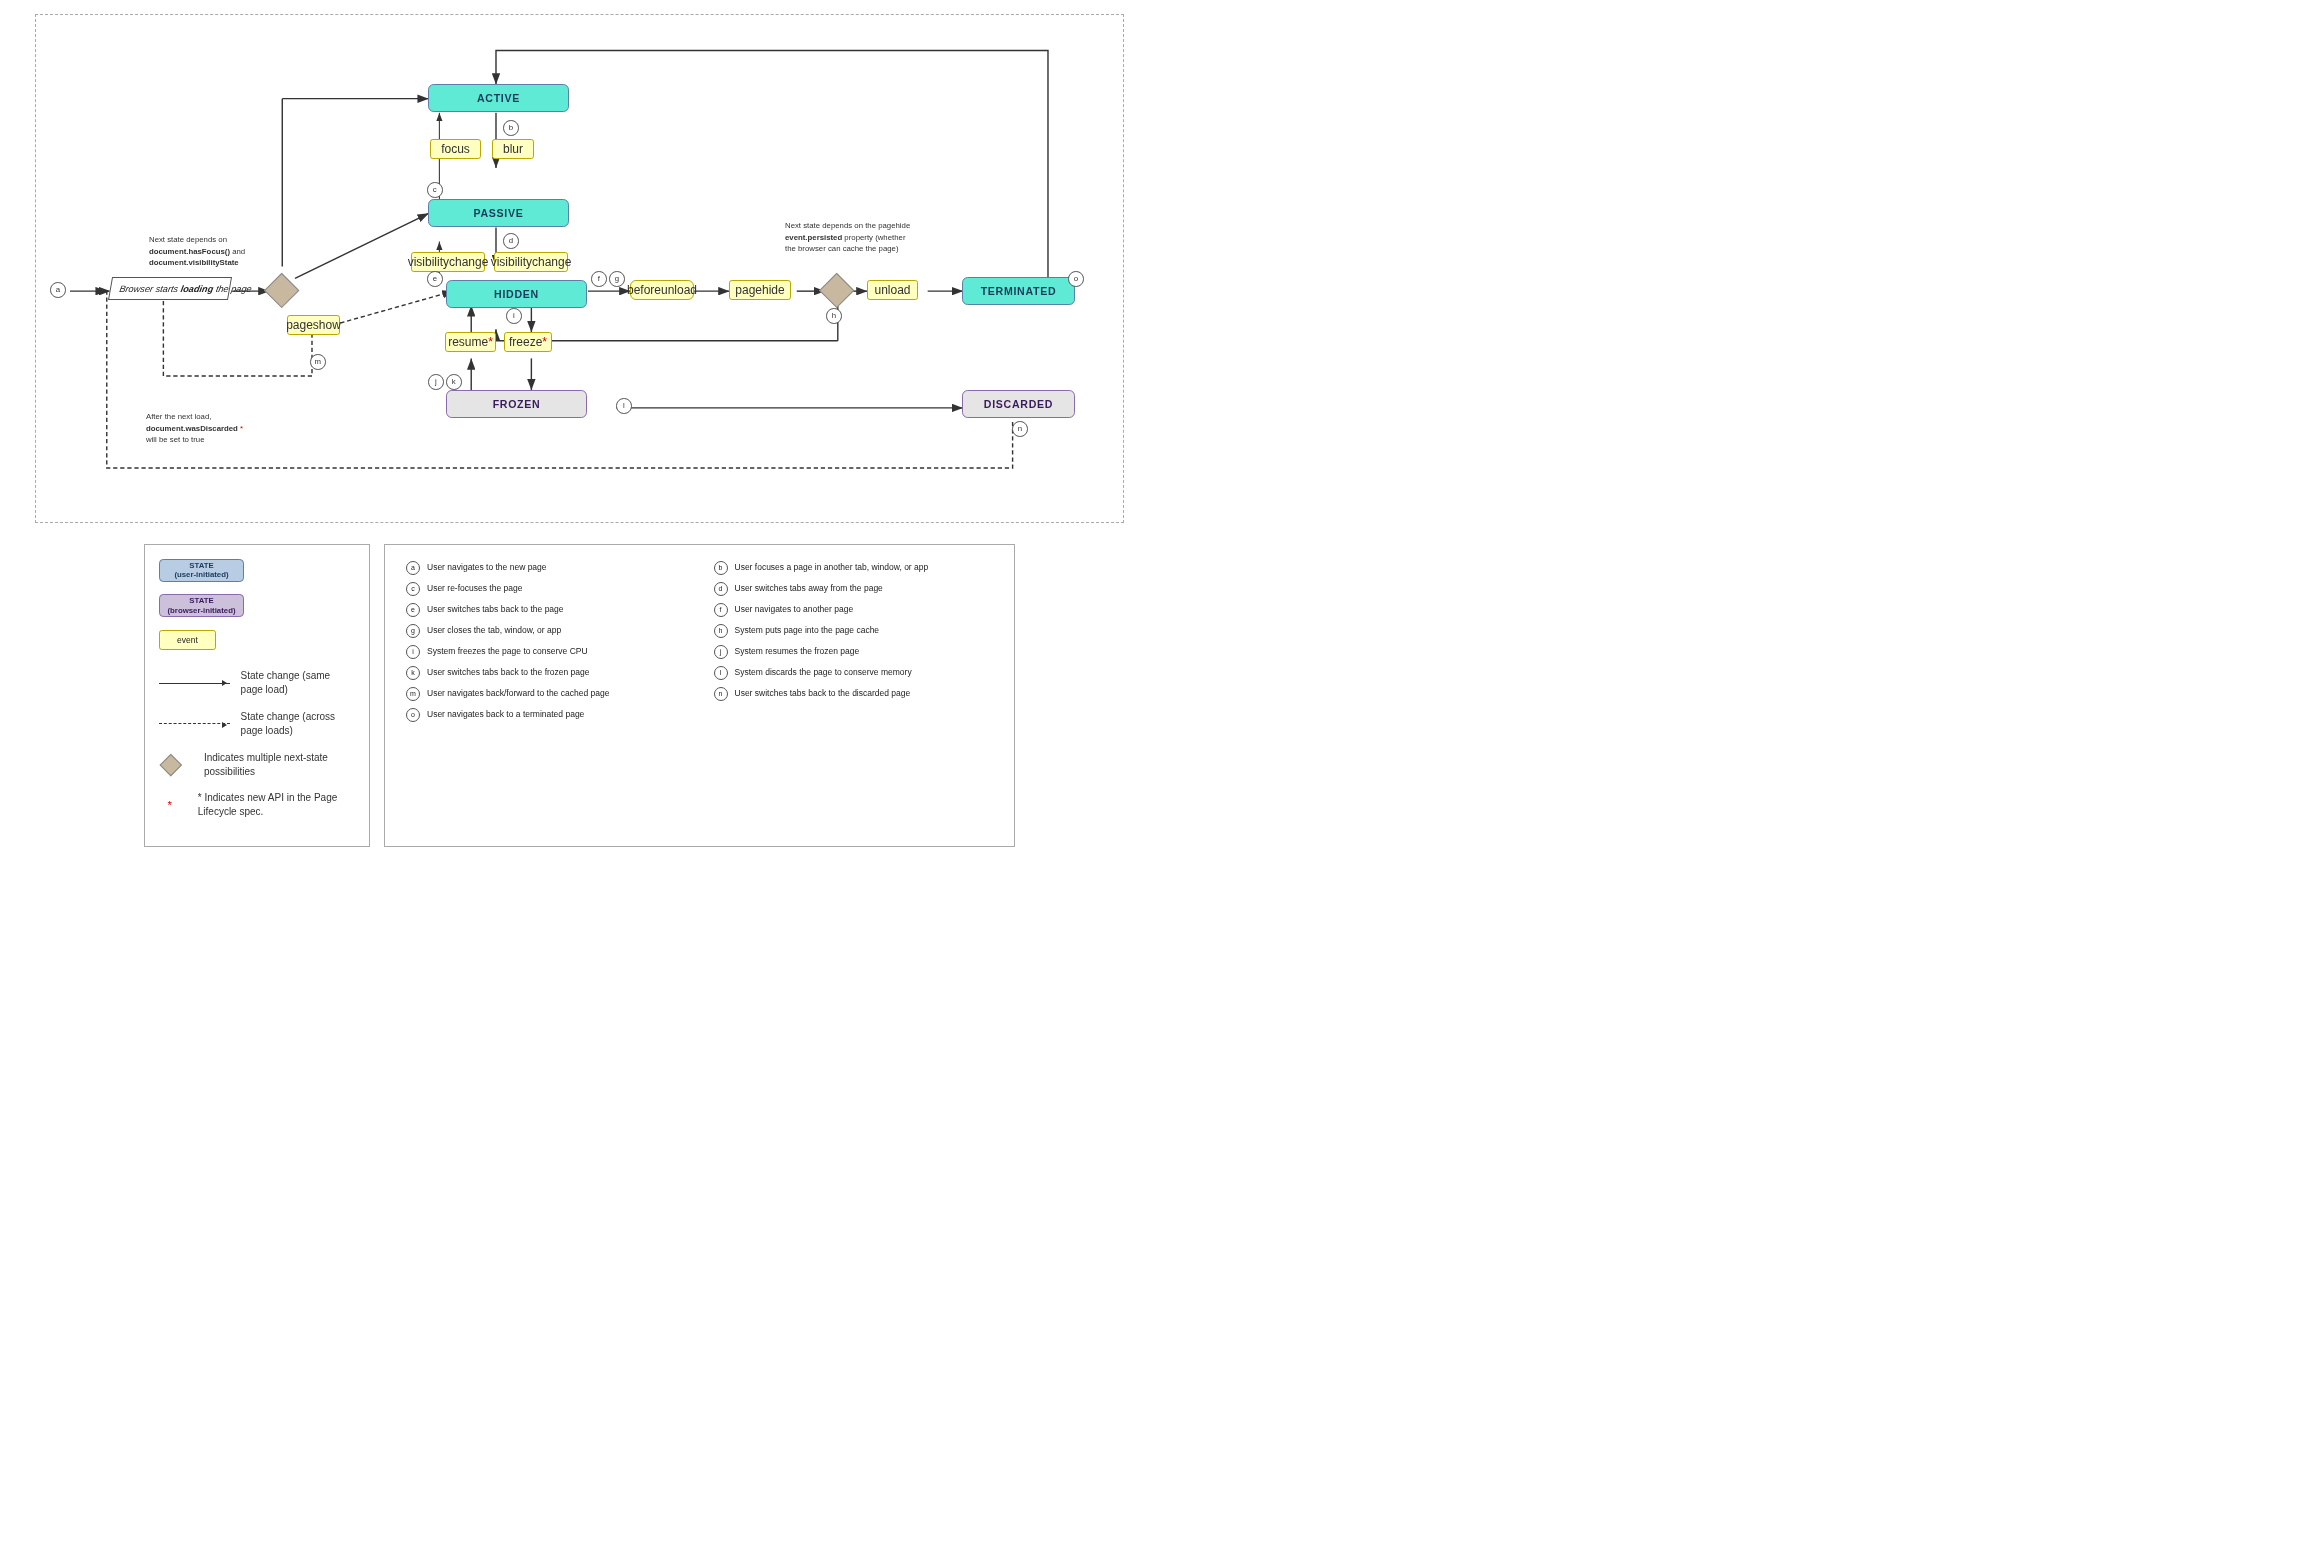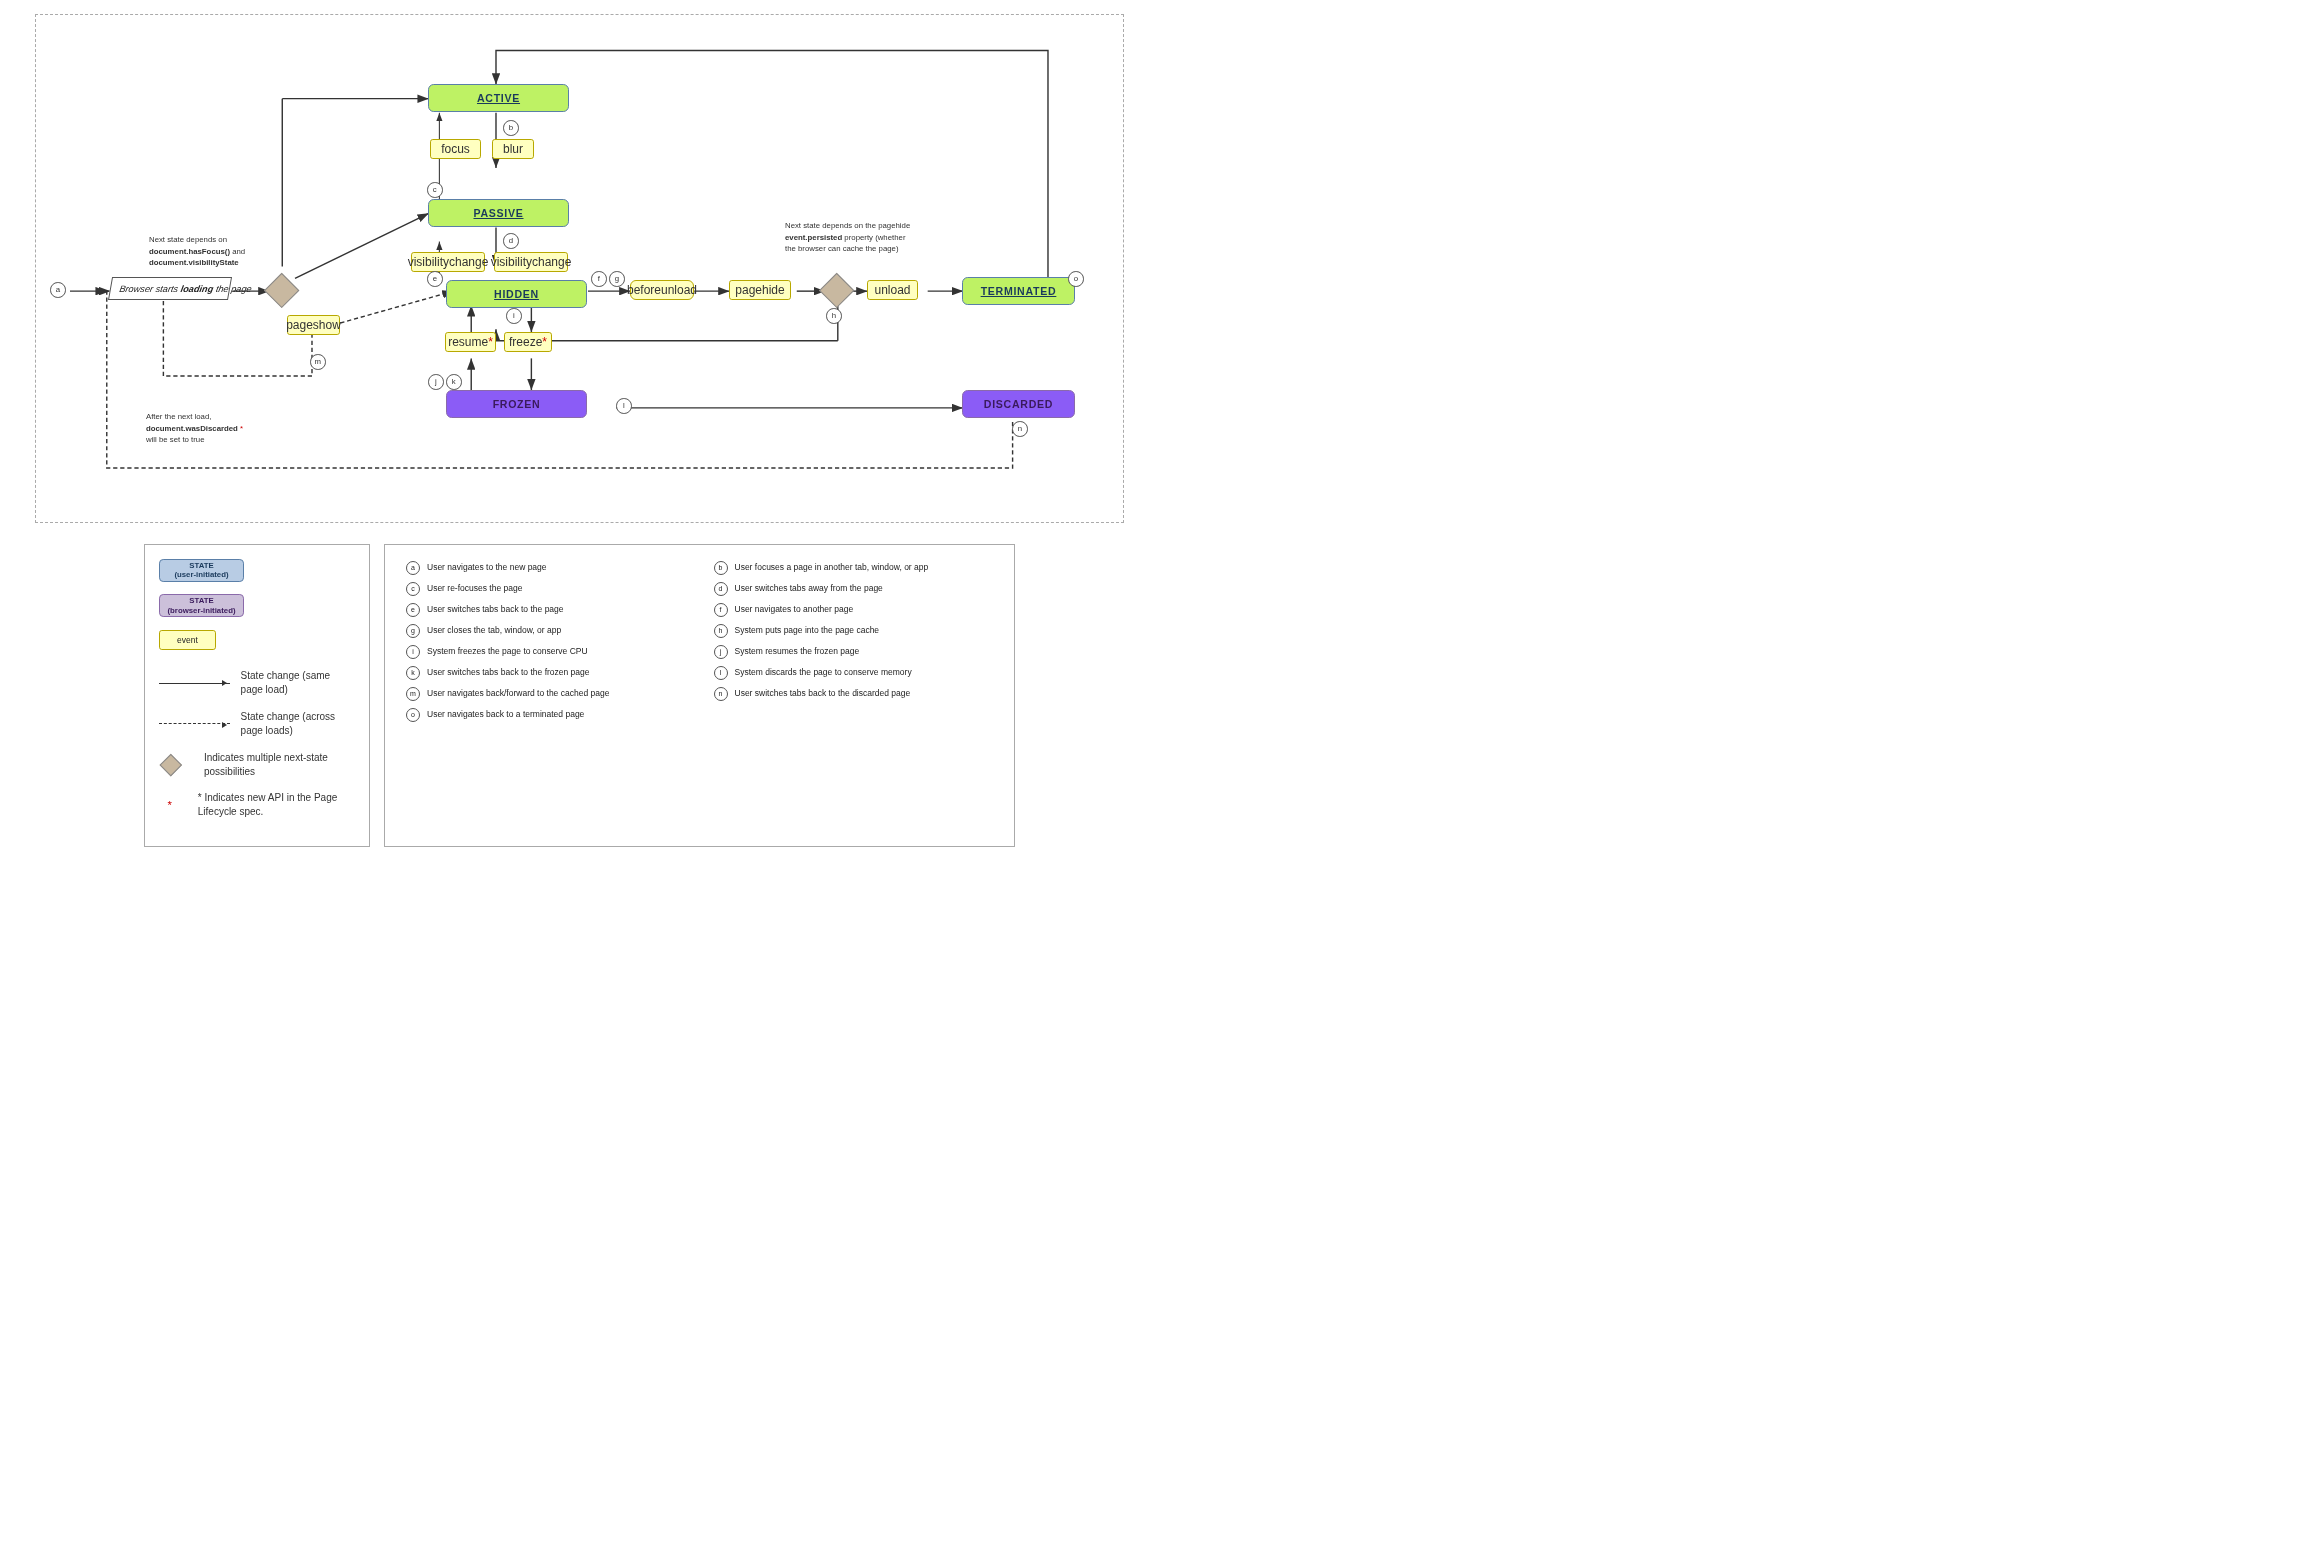--- a/index.html
+++ b/index.html
@@ -34,27 +34,26 @@
       border-radius: 5.7px;
       display: flex;
       align-items: center;
       justify-content: center;
       font-weight: bold;
       font-size: 10.6px;
       letter-spacing: 0.7px;
       text-transform: uppercase;
     }
     .state-user {
-      background: #bef264;
+      background: #5eead4;
       border: 1.4px solid #5a7fa8;
       color: #1a3a5c;
-      text-decoration: underline;
     }
     .state-browser {
-      background: #8b5cf6;
+      background: #e5e5e5;
       border: 1.4px solid #8a6aaa;
       color: #3a1a5c;
     }
 
     
     .event-box {
       position: absolute;
       background: #ffffc0;
       border: 1.1px solid #b8a800;
       border-radius: 2.8px;

